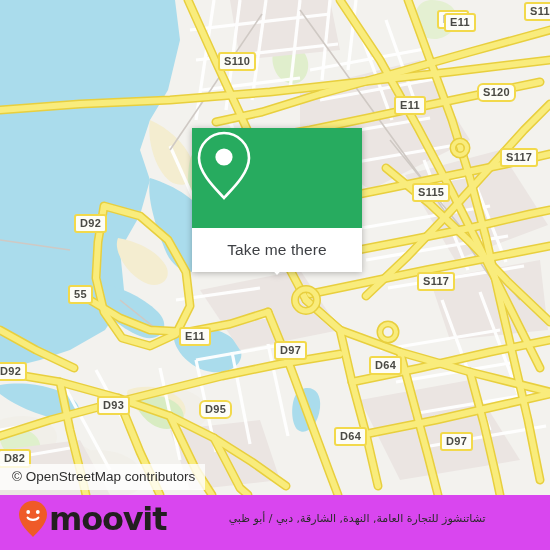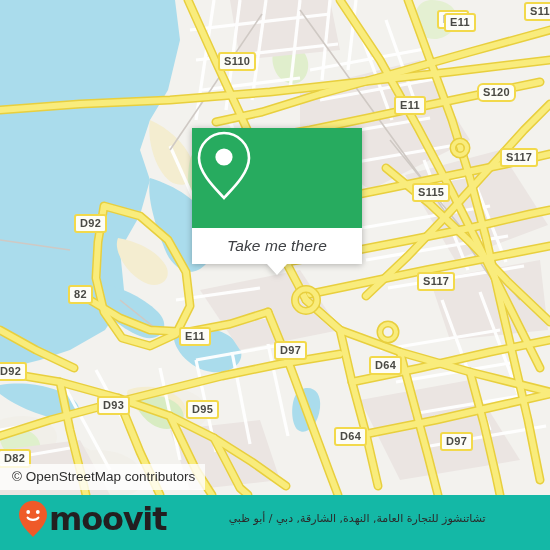--- a/index.html
+++ b/index.html
@@ -53,28 +53,27 @@
   }
   #popup-body {
     background: #27ab5f;
     height: 100px;
     display: flex;
     align-items: center;
     justify-content: center;
   }
   #popup-footer {
     background: #ffffff;
-    height: 36px;
+    height: 44px;
     display: flex;
     align-items: center;
     justify-content: center;
     color: #3e4044;
     font-size: 15.5px;
     letter-spacing: 0.1px;
-    font-style: italic;
   }
   #popup-arrow {
     position: absolute;
     left: 50%;
     top: 136px;
     margin-left: -10px;
     width: 0; height: 0;
     border-left: 10px solid transparent;
     border-right: 10px solid transparent;
     border-top: 11px solid #ffffff;
@@ -90,21 +89,21 @@
     font-size: 13.5px;
     line-height: 18px;
     z-index: 30;
   }
 
   
   #footer {
     position: absolute;
     left: 0; top: 495px;
     width: 550px; height: 55px;
-    background: #14b8a6;
+    background: #d946ef;
     display: flex;
     align-items: center;
     padding: 0 12px 8px 18px;
     overflow: hidden;
   }
   #logo {
     display: flex;
     align-items: center;
     flex: 0 0 auto;
     margin-right: 10px;
@@ -328,26 +327,26 @@
         <div class="shield" style="left: 524px; top: 2px;">S11</div>
         <div class="shield" style="left: 437px; top: 10px;">E11</div>
         <div class="shield" style="left: 444px; top: 13px;">E11</div>
         <div class="shield" style="left: 218px; top: 52px; text-align: right;">S110</div>
         <div class="shield" style="left: 477px; top: 83px; border-radius: 6px;">S120</div>
         <div class="shield" style="left: 394px; top: 96px;">E11</div>
         <div class="shield" style="left: 500px; top: 148px;">S117</div>
         <div class="shield" style="left: 412px; top: 183px;">S115</div>
         <div class="shield" style="left: 74px; top: 214px;">D92</div>
         <div class="shield" style="left: 417px; top: 272px;">S117</div>
-        <div class="shield" style="left: 68px; top: 285px;">82</div>
+        <div class="shield" style="left: 68px; top: 285px;">55</div>
         <div class="shield" style="left: 179px; top: 327px;">E11</div>
         <div class="shield" style="left: 274px; top: 341px;">D97</div>
         <div class="shield" style="left: 369px; top: 356px;">D64</div>
         <div class="shield" style="left: -6px; top: 362px;">D92</div>
-        <div class="shield" style="left: 186px; top: 400px;">D95</div>
+        <div class="shield" style="left: 199px; top: 400px; border-radius: 6px;">D95</div>
         <div class="shield" style="left: 97px; top: 396px;">D93</div>
         <div class="shield" style="left: 334px; top: 427px;">D64</div>
         <div class="shield" style="left: 440px; top: 432px;">D97</div>
         <div class="shield" style="left: -2px; top: 449px;">D82</div>
       </div>
 
     <div id="popup">
       <div id="popup-body">
         <svg width="64" height="76" viewBox="0 0 64 76">
           <path d="M32 5 C18.2 5 7 16.2 7 30 C7 46 26 63 32 70 C38 63 57 46 57 30 C57 16.2 45.8 5 32 5 Z" fill="none" stroke="#ffffff" stroke-width="2.6"></path>

